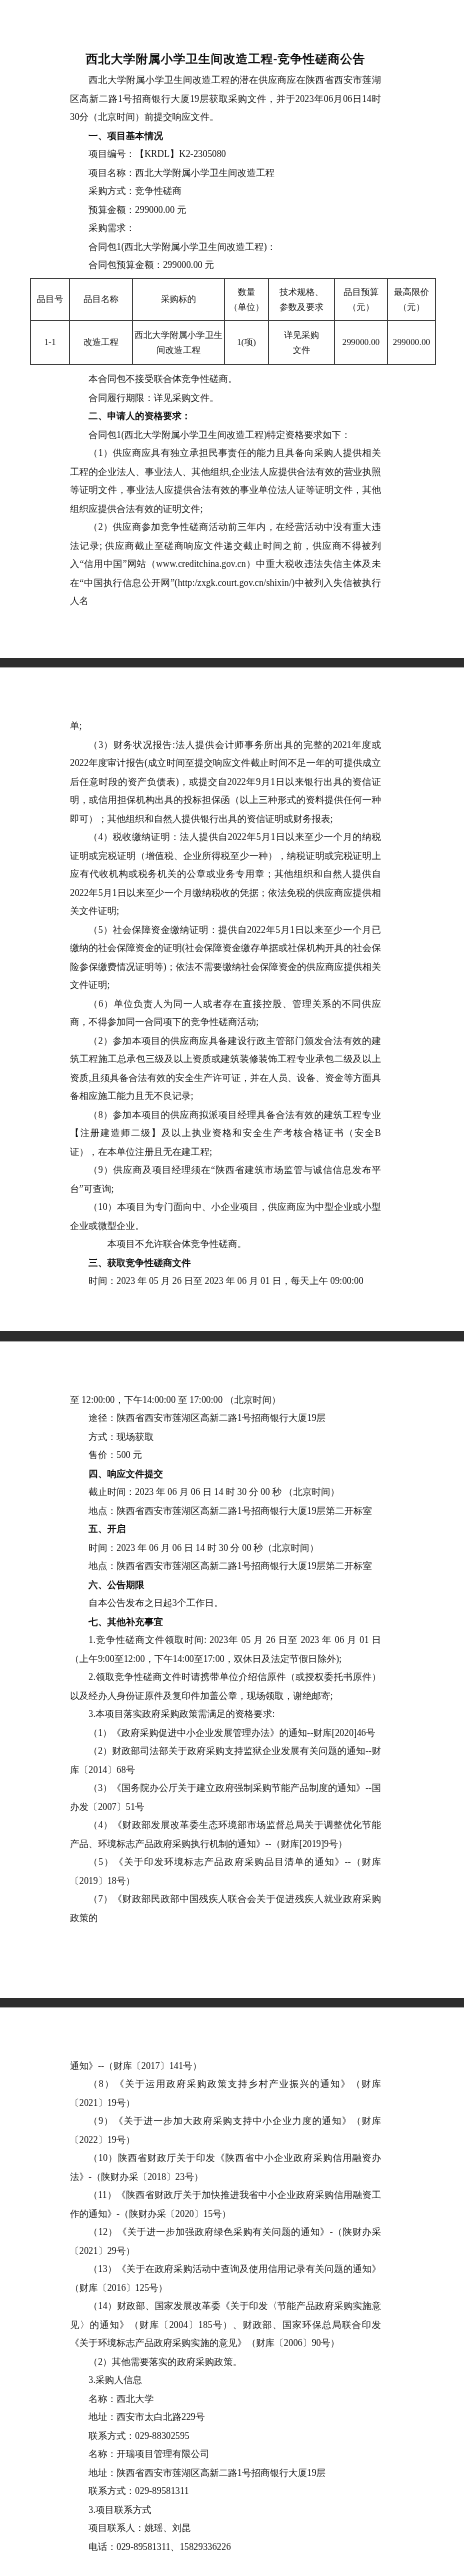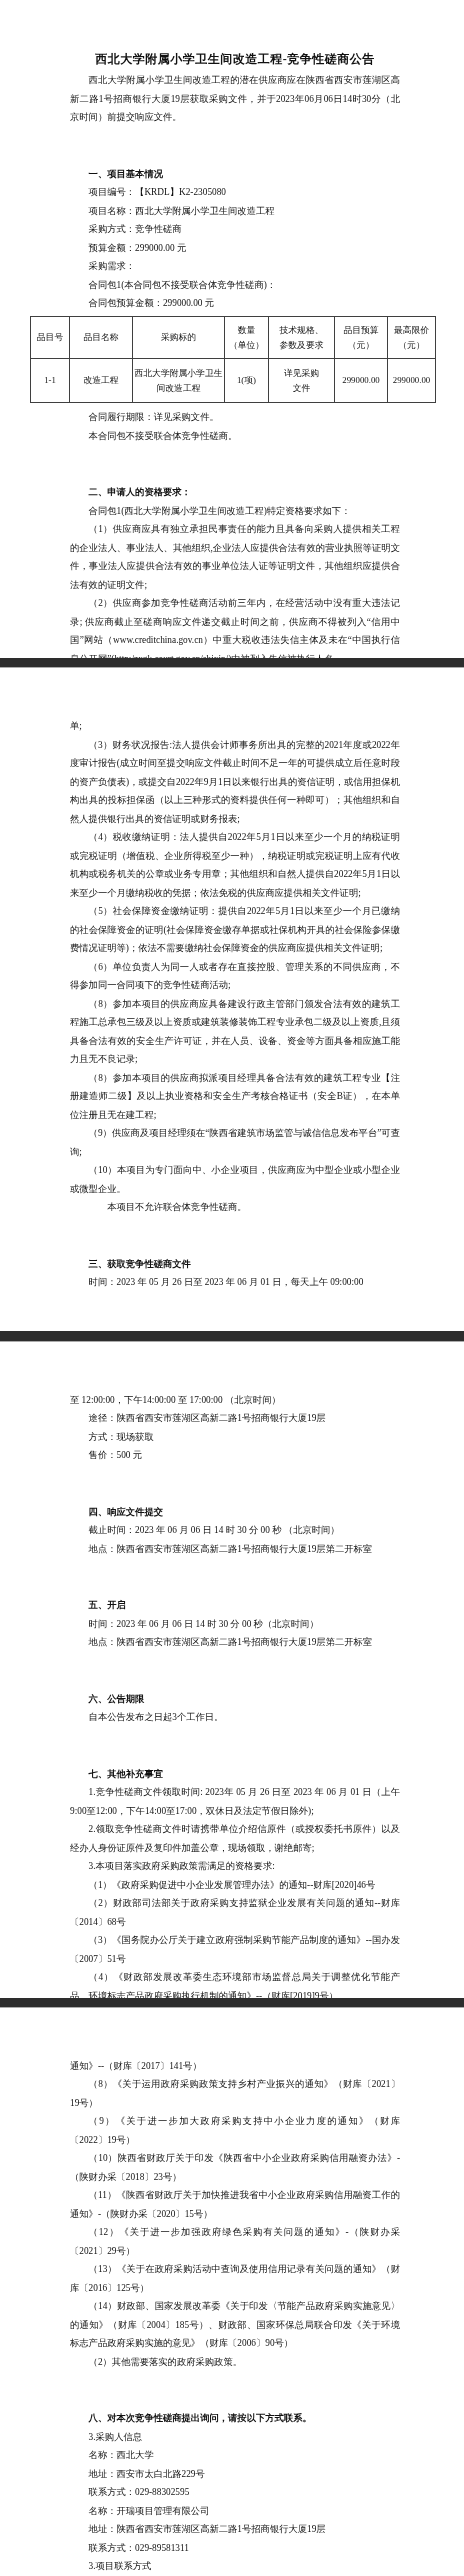--- a/index.html
+++ b/index.html
@@ -1,25 +1,25 @@
 <!DOCTYPE html>
 <html style="font-size:8.2px"><head>
 <meta charset="utf-8">
 <style>
   html,body{margin:0;padding:0;background:#ffffff;}
   body{width:465px;font-family:"Liberation Serif","DejaVu Serif",serif;color:#111;}
   .doc{position:relative;width:465px;background:#fff;}
   .page{box-sizing:border-box;width:465px;overflow:hidden;background:#fff;
-        padding-left:70px;padding-right:65px;}
+        padding-left:70px;padding-right:84px;}
   .sep{width:465px;height:10.3px;background:#2d2d2d;border-bottom:1px solid #ababab;box-sizing:border-box;}
   .doc-title{font-size:12px;font-weight:bold;text-align:center;line-height:23px;letter-spacing:0.5px;}
   .para{font-size:9.3px;line-height:18.5px;text-align:justify;}
   .ind{text-indent:2em;}
   .ind2{text-indent:4em;}
-  .heading{font-size:9.3px;font-weight:bold;line-height:18.5px;text-indent:2em;margin-top:38px;}
+  .heading{font-size:9.3px;font-weight:bold;line-height:18.5px;text-indent:2em;}
   table.items{border-collapse:collapse;table-layout:fixed;width:405px;margin-left:-40px;
               margin-top:3.6px;margin-bottom:4.6px;}
   table.items th,table.items td{border:0.5px solid #3f3f3f;font-weight:normal;text-align:center;
               font-size:8.8px;line-height:15px;padding:2.1px 1.5px;white-space:pre-line;vertical-align:middle;
               overflow:hidden;}
   table.items thead th{height:37px;}
   table.items tbody td{height:39px;}
   .overlay{position:absolute;left:0;top:0;width:465px;height:2987px;pointer-events:none;}
 </style>
 </head>
@@ -28,21 +28,21 @@
 <div class="doc" id="doc">
   <div class="page" style="height: 658px; padding-top: 48px;">
       <div class="doc-title">西北大学附属小学卫生间改造工程-竞争性磋商公告</div>
       <div class="para ind">西北大学附属小学卫生间改造工程的潜在供应商应在陕西省西安市莲湖区高新二路1号招商银行大厦19层获取采购文件，并于2023年06月06日14时30分（北京时间）前提交响应文件。</div>
       <div class="heading">一、项目基本情况</div>
       <div class="para ind">项目编号：【KRDL】K2-2305080</div>
       <div class="para ind">项目名称：西北大学附属小学卫生间改造工程</div>
       <div class="para ind">采购方式：竞争性磋商</div>
       <div class="para ind">预算金额：299000.00 元</div>
       <div class="para ind">采购需求：</div>
-      <div class="para ind">合同包1(本合同包不接受联合体竞争性磋商)：</div>
+      <div class="para ind">合同包1(西北大学附属小学卫生间改造工程)：</div>
       <div class="para ind">合同包预算金额：299000.00 元</div>
       <table class="items">
         <colgroup>
           <col style="width: 39px;">
           <col style="width: 63px;">
           <col style="width: 92px;">
           <col style="width: 44px;">
           <col style="width: 66px;">
           <col style="width: 53px;">
           <col style="width: 48px;">
@@ -68,35 +68,35 @@
             <td>改造工程</td>
             <td>西北大学附属小学卫生间改造工程</td>
             <td>1(项)</td>
             <td>详见采购
 文件</td>
             <td>299000.00</td>
             <td>299000.00</td>
           </tr>
         </tbody>
       </table>
+      <div class="para ind">本合同包不接受联合体竞争性磋商。</div>
       <div class="para ind">合同履行期限：详见采购文件。</div>
-      <div class="para ind">本合同包不接受联合体竞争性磋商。</div>
       <div class="heading">二、申请人的资格要求：</div>
       <div class="para ind">合同包1(西北大学附属小学卫生间改造工程)特定资格要求如下：</div>
       <div class="para ind">（1）供应商应具有独立承担民事责任的能力且具备向采购人提供相关工程的企业法人、事业法人、其他组织,企业法人应提供合法有效的营业执照等证明文件，事业法人应提供合法有效的事业单位法人证等证明文件，其他组织应提供合法有效的证明文件;</div>
       <div class="para ind">（2）供应商参加竞争性磋商活动前三年内，在经营活动中没有重大违法记录; 供应商截止至磋商响应文件递交截止时间之前，供应商不得被列入“信用中国”网站（www.creditchina.gov.cn）中重大税收违法失信主体及未在“中国执行信息公开网”(http:/zxgk.court.gov.cn/shixin/)中被列入失信被执行人名</div>
     </div>
     <div class="sep"></div>
     <div class="page" style="height: 663px; padding-top: 49px;">
       <div class="para">单;</div>
       <div class="para ind">（3）财务状况报告:法人提供会计师事务所出具的完整的2021年度或2022年度审计报告(成立时间至提交响应文件截止时间不足一年的可提供成立后任意时段的资产负债表)，或提交自2022年9月1日以来银行出具的资信证明，或信用担保机构出具的投标担保函（以上三种形式的资料提供任何一种即可）；其他组织和自然人提供银行出具的资信证明或财务报表;</div>
       <div class="para ind">（4）税收缴纳证明：法人提供自2022年5月1日以来至少一个月的纳税证明或完税证明（增值税、企业所得税至少一种），纳税证明或完税证明上应有代收机构或税务机关的公章或业务专用章；其他组织和自然人提供自2022年5月1日以来至少一个月缴纳税收的凭据；依法免税的供应商应提供相关文件证明;</div>
       <div class="para ind">（5）社会保障资金缴纳证明：提供自2022年5月1日以来至少一个月已缴纳的社会保障资金的证明(社会保障资金缴存单据或社保机构开具的社会保险参保缴费情况证明等)；依法不需要缴纳社会保障资金的供应商应提供相关文件证明;</div>
       <div class="para ind">（6）单位负责人为同一人或者存在直接控股、管理关系的不同供应商，不得参加同一合同项下的竞争性磋商活动;</div>
-      <div class="para ind">（8）参加本项目的供应商应具备建设行政主管部门颁发合法有效的建筑工程施工总承包三级及以上资质或建筑装修装饰工程专业承包二级及以上资质,且须具备合法有效的安全生产许可证，并在人员、设备、资金等方面具备相应施工能力且无不良记录;</div>
+      <div class="para ind">（2）参加本项目的供应商应具备建设行政主管部门颁发合法有效的建筑工程施工总承包三级及以上资质或建筑装修装饰工程专业承包二级及以上资质,且须具备合法有效的安全生产许可证，并在人员、设备、资金等方面具备相应施工能力且无不良记录;</div>
       <div class="para ind">（8）参加本项目的供应商拟派项目经理具备合法有效的建筑工程专业【注册建造师二级】及以上执业资格和安全生产考核合格证书（安全B证），在本单位注册且无在建工程;</div>
       <div class="para ind">（9）供应商及项目经理须在“陕西省建筑市场监管与诚信信息发布平台”可查询;</div>
       <div class="para ind">（10）本项目为专门面向中、小企业项目，供应商应为中型企业或小型企业或微型企业。</div>
       <div class="para ind2">本项目不允许联合体竞争性磋商。</div>
       <div class="heading">三、获取竞争性磋商文件</div>
       <div class="para ind">时间：2023 年 05 月 26 日至 2023 年 06 月 01 日，每天上午 09:00:00</div>
     </div>
     <div class="sep"></div>
     <div class="page" style="height: 656px; padding-top: 49px;">
       <div class="para">至 12:00:00，下午14:00:00 至 17:00:00 （北京时间）</div>
@@ -126,21 +126,20 @@
     <div class="page" style="height: 657px; padding-top: 49px;">
       <div class="para">通知》--（财库〔2017〕141号）</div>
       <div class="para ind">（8）《关于运用政府采购政策支持乡村产业振兴的通知》（财库〔2021〕19号）</div>
       <div class="para ind">（9）《关于进一步加大政府采购支持中小企业力度的通知》（财库〔2022〕19号）</div>
       <div class="para ind">（10）陕西省财政厅关于印发《陕西省中小企业政府采购信用融资办法》-（陕财办采〔2018〕23号）</div>
       <div class="para ind">（11）《陕西省财政厅关于加快推进我省中小企业政府采购信用融资工作的通知》-（陕财办采〔2020〕15号）</div>
       <div class="para ind">（12）《关于进一步加强政府绿色采购有关问题的通知》-（陕财办采〔2021〕29号）</div>
       <div class="para ind">（13）《关于在政府采购活动中查询及使用信用记录有关问题的通知》（财库〔2016〕125号）</div>
       <div class="para ind">（14）财政部、国家发展改革委《关于印发〈节能产品政府采购实施意见〉的通知》（财库〔2004〕185号）、财政部、国家环保总局联合印发《关于环境标志产品政府采购实施的意见》（财库〔2006〕90号）</div>
       <div class="para ind">（2）其他需要落实的政府采购政策。</div>
-      <div class="heading">八、对本次竞争性磋商提出询问，请按以下方式联系。</div>
       <div class="para ind">3.采购人信息</div>
       <div class="para ind">名称：西北大学</div>
       <div class="para ind">地址：西安市太白北路229号</div>
       <div class="para ind">联系方式：029-88302595</div>
       <div class="para ind">名称：开瑞项目管理有限公司</div>
       <div class="para ind">地址：陕西省西安市莲湖区高新二路1号招商银行大厦19层</div>
       <div class="para ind">联系方式：029-89581311</div>
       <div class="para ind">3.项目联系方式</div>
       <div class="para ind">项目联系人：姚瑶、刘昆</div>
       <div class="para ind">电话：029-89581311、15829336226</div>

